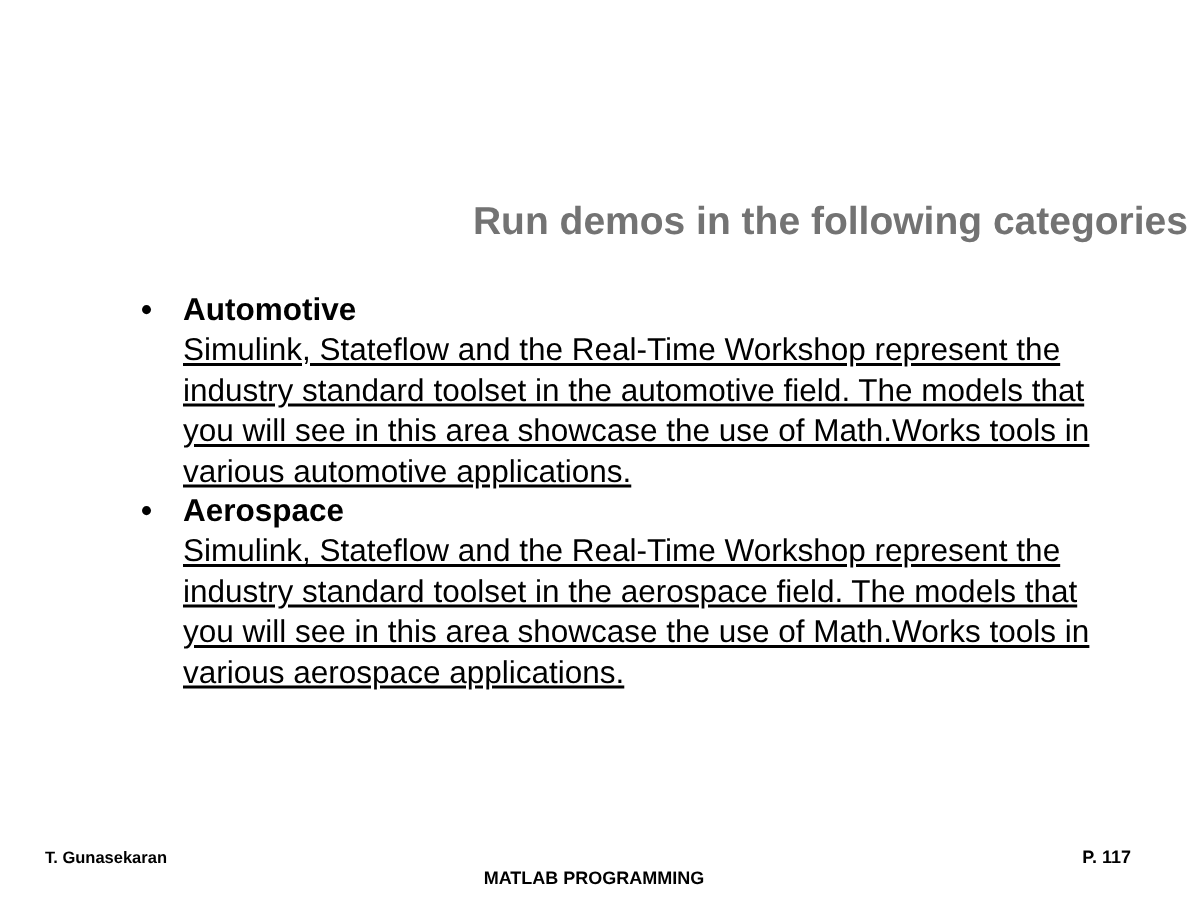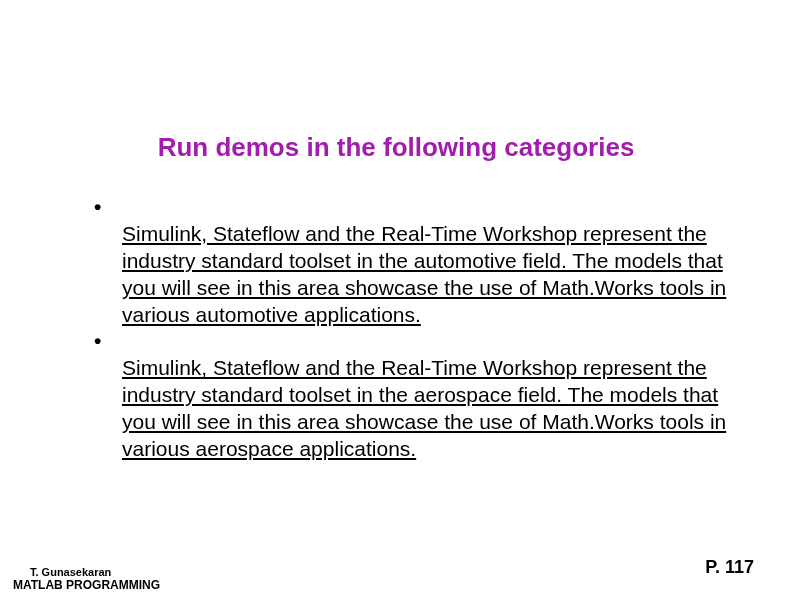--- a/index.html
+++ b/index.html
@@ -14,24 +14,24 @@
     overflow: hidden;
   }
   .slide {
     box-sizing: border-box;
     width: 792px;
     height: 612px;
     position: relative;
     padding: 0;
   }
   .title {
-    color: #a21caf;
+    color: #737373;
     font-weight: bold;
     font-size: 26px;
-    text-align: center;
+    text-align: right;
     position: absolute;
     top: 132px;
     left: 0;
     right: 0;
   }
   .body {
     position: absolute;
     top: 194px;
     left: 94px;
     right: 60px;
@@ -57,56 +57,56 @@
     position: absolute;
     left: 30px;
     bottom: 34px;
     font-size: 11px;
     font-weight: bold;
     margin-top: 12px;
   }
   .footer-center {
     position: absolute;
     bottom: 20px;
-    left: 13px;
+    left: 0;
     right: 0;
-    text-align: left;
+    text-align: center;
     font-size: 12px;
     font-weight: bold;
   }
   .page-num {
     position: absolute;
     right: 38px;
     bottom: 34px;
-    font-size: 18px;
+    font-size: 12px;
     font-weight: bold;
     margin-top: 20px;
   }
 </style>
 </head>
 <body>
 
 <div class="slide">
 
   <div class="title">Run demos in the following categories</div>
 
   <div class="body">
 
     <div class="bullet-row">
       <div class="bullet-mark">•</div>
       <div class="bullet-content">
-        <br>
+        <span>Automotive</span><br>
         <span class="desc">Simulink, Stateflow and the Real-Time Workshop represent the industry standard toolset in the automotive field. The models that you will see in this area showcase the use of Math.Works tools in various automotive applications.</span>
       </div>
     </div>
 
     <div class="bullet-row">
       <div class="bullet-mark">•</div>
       <div class="bullet-content">
-        <br>
+        <span>Aerospace</span><br>
         <span class="desc">Simulink, Stateflow and the Real-Time Workshop represent the industry standard toolset in the aerospace field. The models that you will see in this area showcase the use of Math.Works tools in various aerospace applications.</span>
       </div>
     </div>
 
   </div>
 
   <div class="author">T. Gunasekaran</div>
   <div class="footer-center">MATLAB PROGRAMMING</div>
   <div class="page-num">P. 117</div>
 

